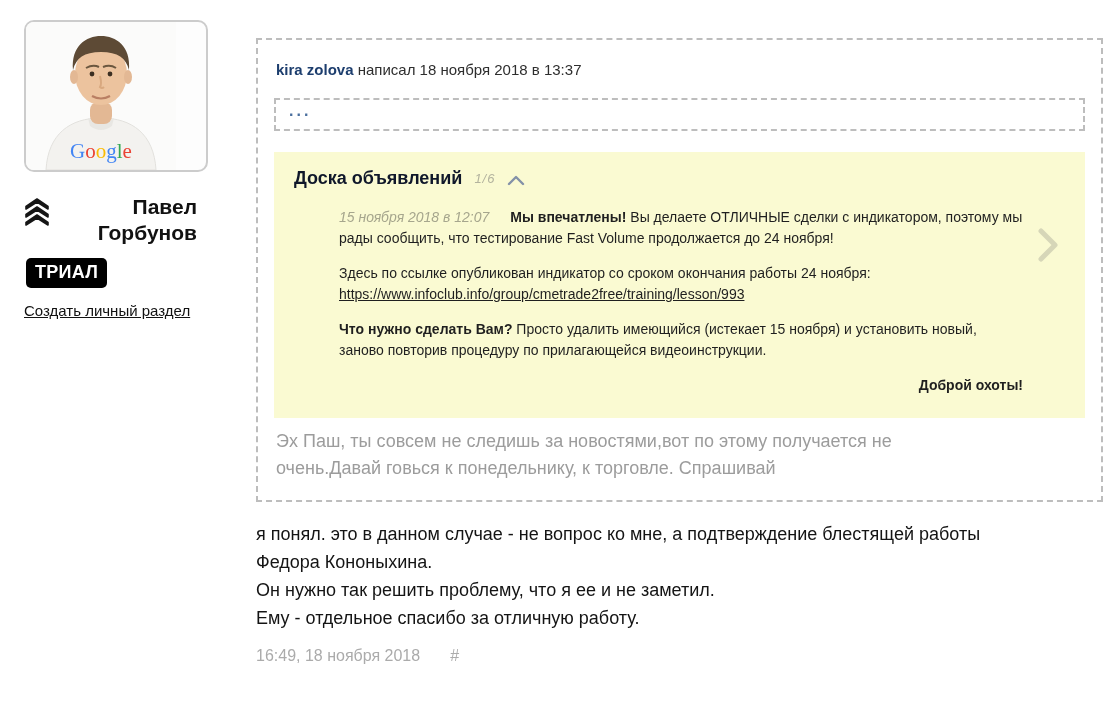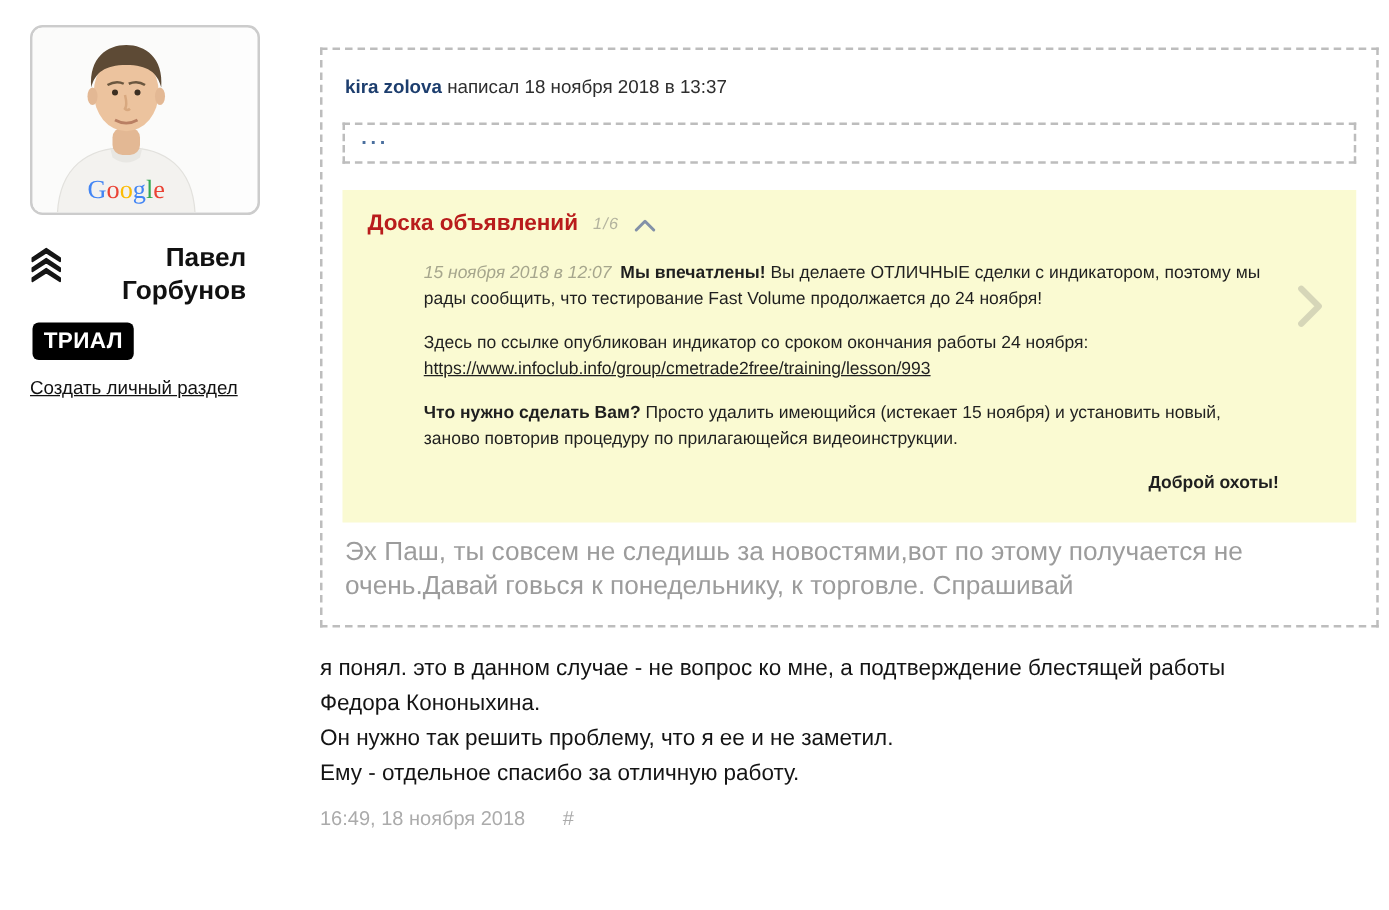--- a/index.html
+++ b/index.html
@@ -42,34 +42,34 @@
   .quote-author { color: #1d3e6e; font-weight: bold; cursor: pointer; }
 
   .collapsed-box {
     border: 2px dashed #bdbdbd; padding: 2px 13px 9px; cursor: pointer;
     color: #4a6f9e; font-weight: bold; font-size: 16px; letter-spacing: 3px;
     line-height: 18px; min-height: 31px;
   }
 
   .announcement { background: #fafad2; margin-top: 21px; padding: 16px 20px 20px; position: relative; }
   .ann-header { display: flex; align-items: center; }
-  .ann-title { font-size: 18px; font-weight: bold; color: #b91c1c; }
+  .ann-title { font-size: 18px; font-weight: bold; color: #0f172a; }
   .ann-pager { font-size: 13px; font-style: italic; color: #b3b39e; margin-left: 12px; letter-spacing: 1px; }
   .ann-collapse { margin-left: 12px; cursor: pointer; display: inline-flex; margin-top: 2px; }
   .ann-body { margin: 18px 42px 0 45px; font-size: 14px; line-height: 21px; color: #1f1f1f; }
   .ann-body p { margin: 0 0 14px; }
   .ann-body p:last-child { margin-bottom: 2px; text-align: right; }
-  .ann-date { font-style: italic; color: #a6a68d; margin-right: 7px; }
+  .ann-date { font-style: italic; color: #a6a68d; margin-right: 21px; }
   .ann-bold { font-weight: bold; }
   .ann-link { color: #1f1f1f; text-decoration: underline; cursor: pointer; word-break: break-all; }
   .ann-next {
     position: absolute; right: 26px; top: 76px; cursor: pointer; line-height: 0;
   }
 
-  .quote-comment { margin-top: 10px; padding-left: 2px; font-size: 21px; line-height: 27px; color: #9c9c9c; }
+  .quote-comment { margin-top: 10px; padding-left: 2px; font-size: 18px; line-height: 27px; color: #9c9c9c; }
 
   .reply { margin-top: 18px; font-size: 18px; line-height: 28px; color: #141414; }
 
   .post-footer { margin-top: 15px; font-size: 16px; color: #ababab; display: flex; align-items: flex-end; }
   .permalink { margin-left: 30px; color: #ababab; cursor: pointer; text-decoration: none; }
 </style>
 </head>
 <body>
 
 <div class="sidebar">

